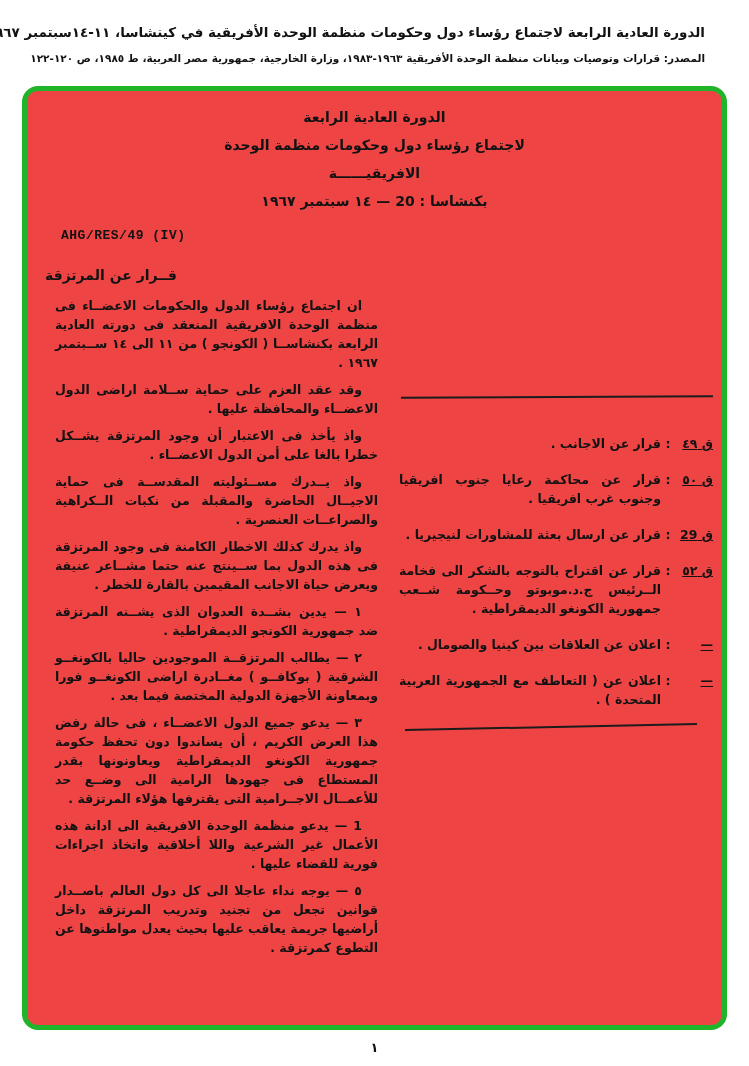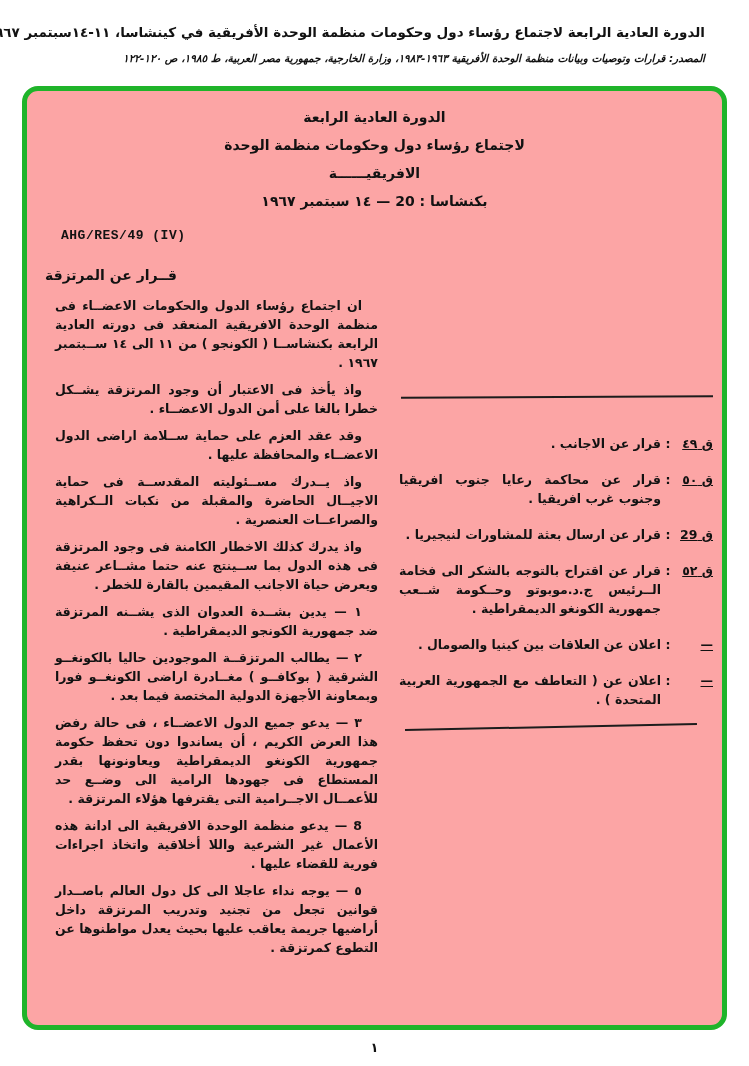--- a/index.html
+++ b/index.html
@@ -9,25 +9,25 @@
     width:749px; height:1066px; position:relative; overflow:hidden;
     background:#ffffff; color:var(--ink);
     font-family:"DejaVu Sans", sans-serif; font-weight:700;
   }
   .hdr1 {
     position:absolute; top:24px; right:44px; direction:rtl;
     font-size:13.5px; white-space:nowrap; letter-spacing:0;
   }
   .hdr2 {
     position:absolute; top:52px; right:44px; direction:rtl;
-    font-size:10.5px; white-space:nowrap;font-style:italic;
+    font-size:10.5px; white-space:nowrap;
   }
   .frame {
     position:absolute; left:22px; top:86px; width:705px; height:944px;
-    border:5px solid var(--green); border-radius:16px; background:#fca5a5;padding-left:8px;
+    border:5px solid var(--green); border-radius:16px; background:#ef4444;padding-left:8px;
   }
   .title-block {
     position:absolute; top:12px; left:0; width:100%;
     direction:rtl; text-align:center; font-size:14px; line-height:28px;
   }
   .ref-code {
     position:absolute; top:137px; left:34px; direction:ltr;
     font-size:13px; letter-spacing:0.5px;font-family:Liberation Mono, monospace;
   }
   .res-heading {
@@ -69,28 +69,28 @@
     <div>الافريقيــــــة</div>
     <div>بكنشاسا : 20 — ١٤ سبتمبر ١٩٦٧</div>
   </div>
 
   <div class="ref-code">AHG/RES/49 (IV)</div>
 
   <div class="res-heading">قــرار عن المرتزقة</div>
 
   <div class="left-col">
     <p class="para">ان اجتماع رؤساء الدول والحكومات الاعضــاء فى منظمة الوحدة الافريقية المنعقد فى دورته العادية الرابعة بكنشاســا ( الكونجو ) من ١١ الى ١٤ ســبتمبر ١٩٦٧ .</p>
+    <p class="para">وقد عقد العزم على حماية ســلامة اراضى الدول الاعضــاء والمحافظة عليها .</p>
     <p class="para">واذ يأخذ فى الاعتبار أن وجود المرتزقة يشــكل خطرا بالغا على أمن الدول الاعضــاء .</p>
-    <p class="para">وقد عقد العزم على حماية ســلامة اراضى الدول الاعضــاء والمحافظة عليها .</p>
     <p class="para">واذ يــدرك مســئوليته المقدســة فى حماية الاجيــال الحاضرة والمقبلة من نكبات الــكراهية والصراعــات العنصرية .</p>
     <p class="para">واذ يدرك كذلك الاخطار الكامنة فى وجود المرتزقة فى هذه الدول بما ســينتج عنه حتما مشــاعر عنيفة ويعرض حياة الاجانب المقيمين بالقارة للخطر .</p>
     <p class="para">١ — يدين بشــدة العدوان الذى يشــنه المرتزقة ضد جمهورية الكونجو الديمقراطية .</p>
     <p class="para">٢ — يطالب المرتزقــة الموجودين حاليا بالكونغــو الشرقية ( بوكافــو ) مغــادرة اراضى الكونغــو فورا وبمعاونة الأجهزة الدولية المختصة فيما بعد .</p>
     <p class="para">٣ — يدعو جميع الدول الاعضــاء ، فى حالة رفض هذا العرض الكريم ، أن يساندوا دون تحفظ حكومة جمهورية الكونغو الديمقراطية ويعاونونها بقدر المستطاع فى جهودها الرامية الى وضــع حد للأعمــال الاجــرامية التى يقترفها هؤلاء المرتزقة .</p>
-    <p class="para">8 — يدعو منظمة الوحدة الافريقية الى ادانة هذه الأعمال غير الشرعية واللا أخلاقية واتخاذ اجراءات فورية للقضاء عليها .</p>
+    <p class="para">1 — يدعو منظمة الوحدة الافريقية الى ادانة هذه الأعمال غير الشرعية واللا أخلاقية واتخاذ اجراءات فورية للقضاء عليها .</p>
     <p class="para">٥ — يوجه نداء عاجلا الى كل دول العالم باصــدار قوانين تجعل من تجنيد وتدريب المرتزقة داخل أراضيها جريمة يعاقب عليها بحيث يعدل مواطنوها عن التطوع كمرتزقة .</p>
   </div>
 
   <div class="right-col">
     <div class="rule rule-top"></div>
 
     <div class="idx-item">
       <span class="idx-label">ق ٤٩</span>
       <span class="idx-colon">:</span>
       <span class="idx-text">قرار عن الاجانب .</span>

